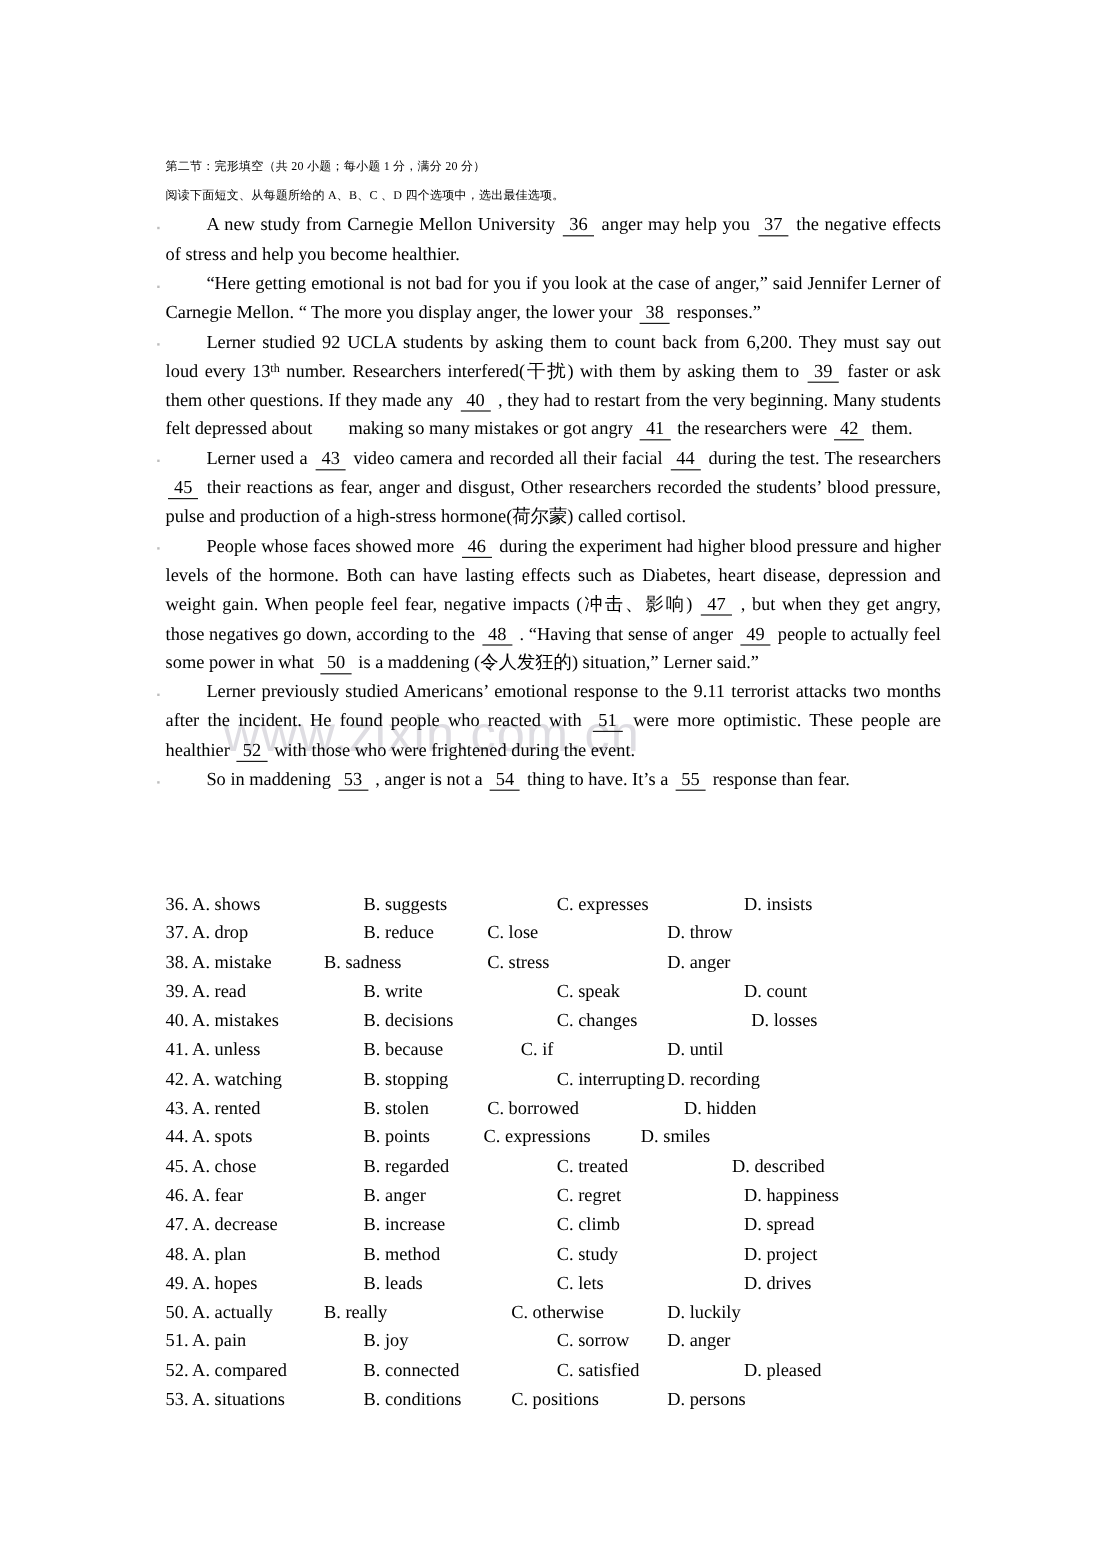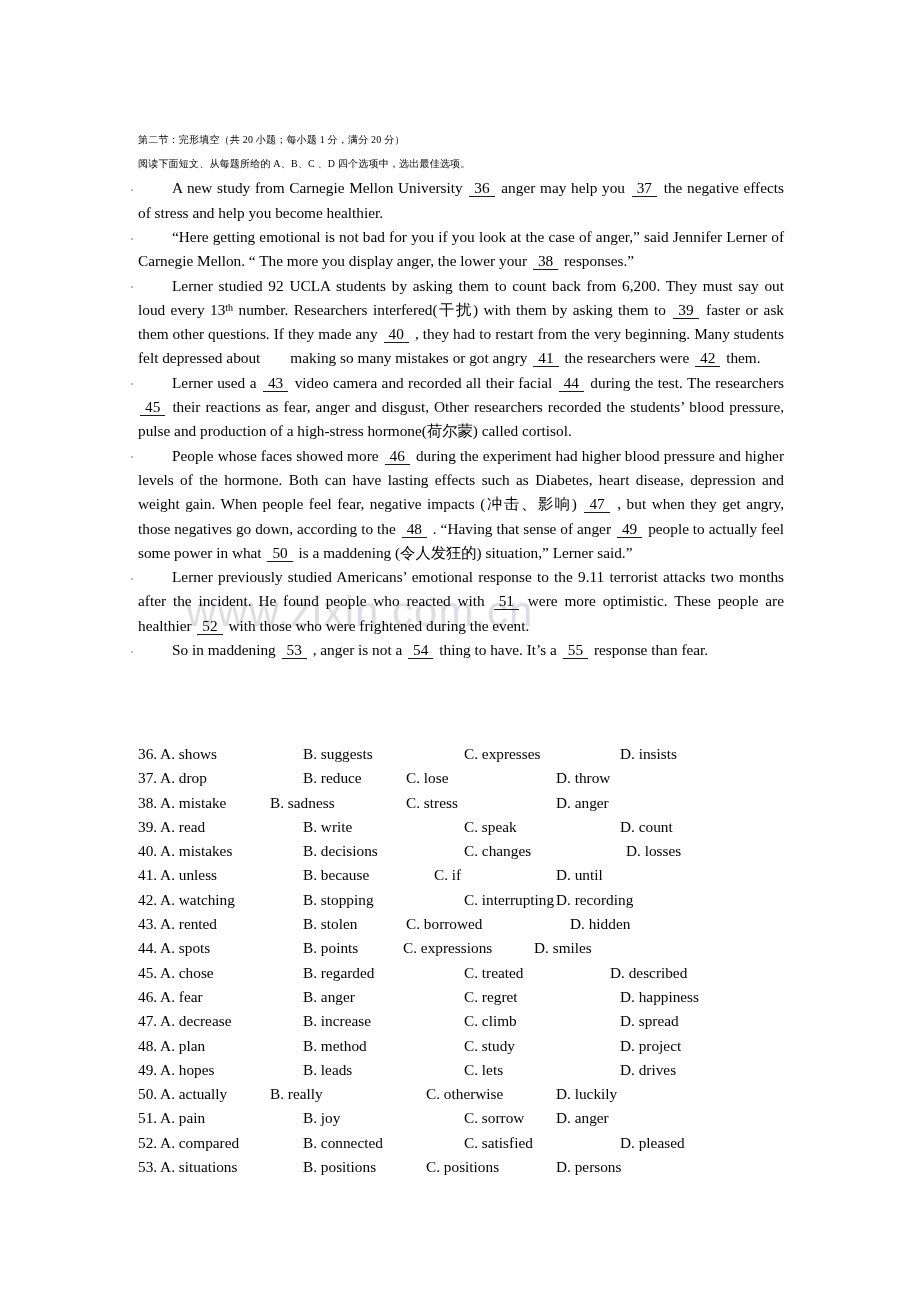--- a/index.html
+++ b/index.html
@@ -301,19 +301,19 @@
         <span class="opt" style="left: 418px;">D. anger</span>
       </div>
       <div class="opt-row">
         <span class="opt opt-a">52. A. compared</span>
         <span class="opt" style="left: 165px;">B. connected</span>
         <span class="opt" style="left: 326px;">C. satisfied</span>
         <span class="opt" style="left: 482px;">D. pleased</span>
       </div>
       <div class="opt-row">
         <span class="opt opt-a">53. A. situations</span>
-        <span class="opt" style="left: 165px;">B. positions</span>
+        <span class="opt" style="left: 165px;">B. conditions</span>
         <span class="opt" style="left: 288px;">C. positions</span>
         <span class="opt" style="left: 418px;">D. persons</span>
       </div>
     </div>
 
 </div>
 
 </body></html>

